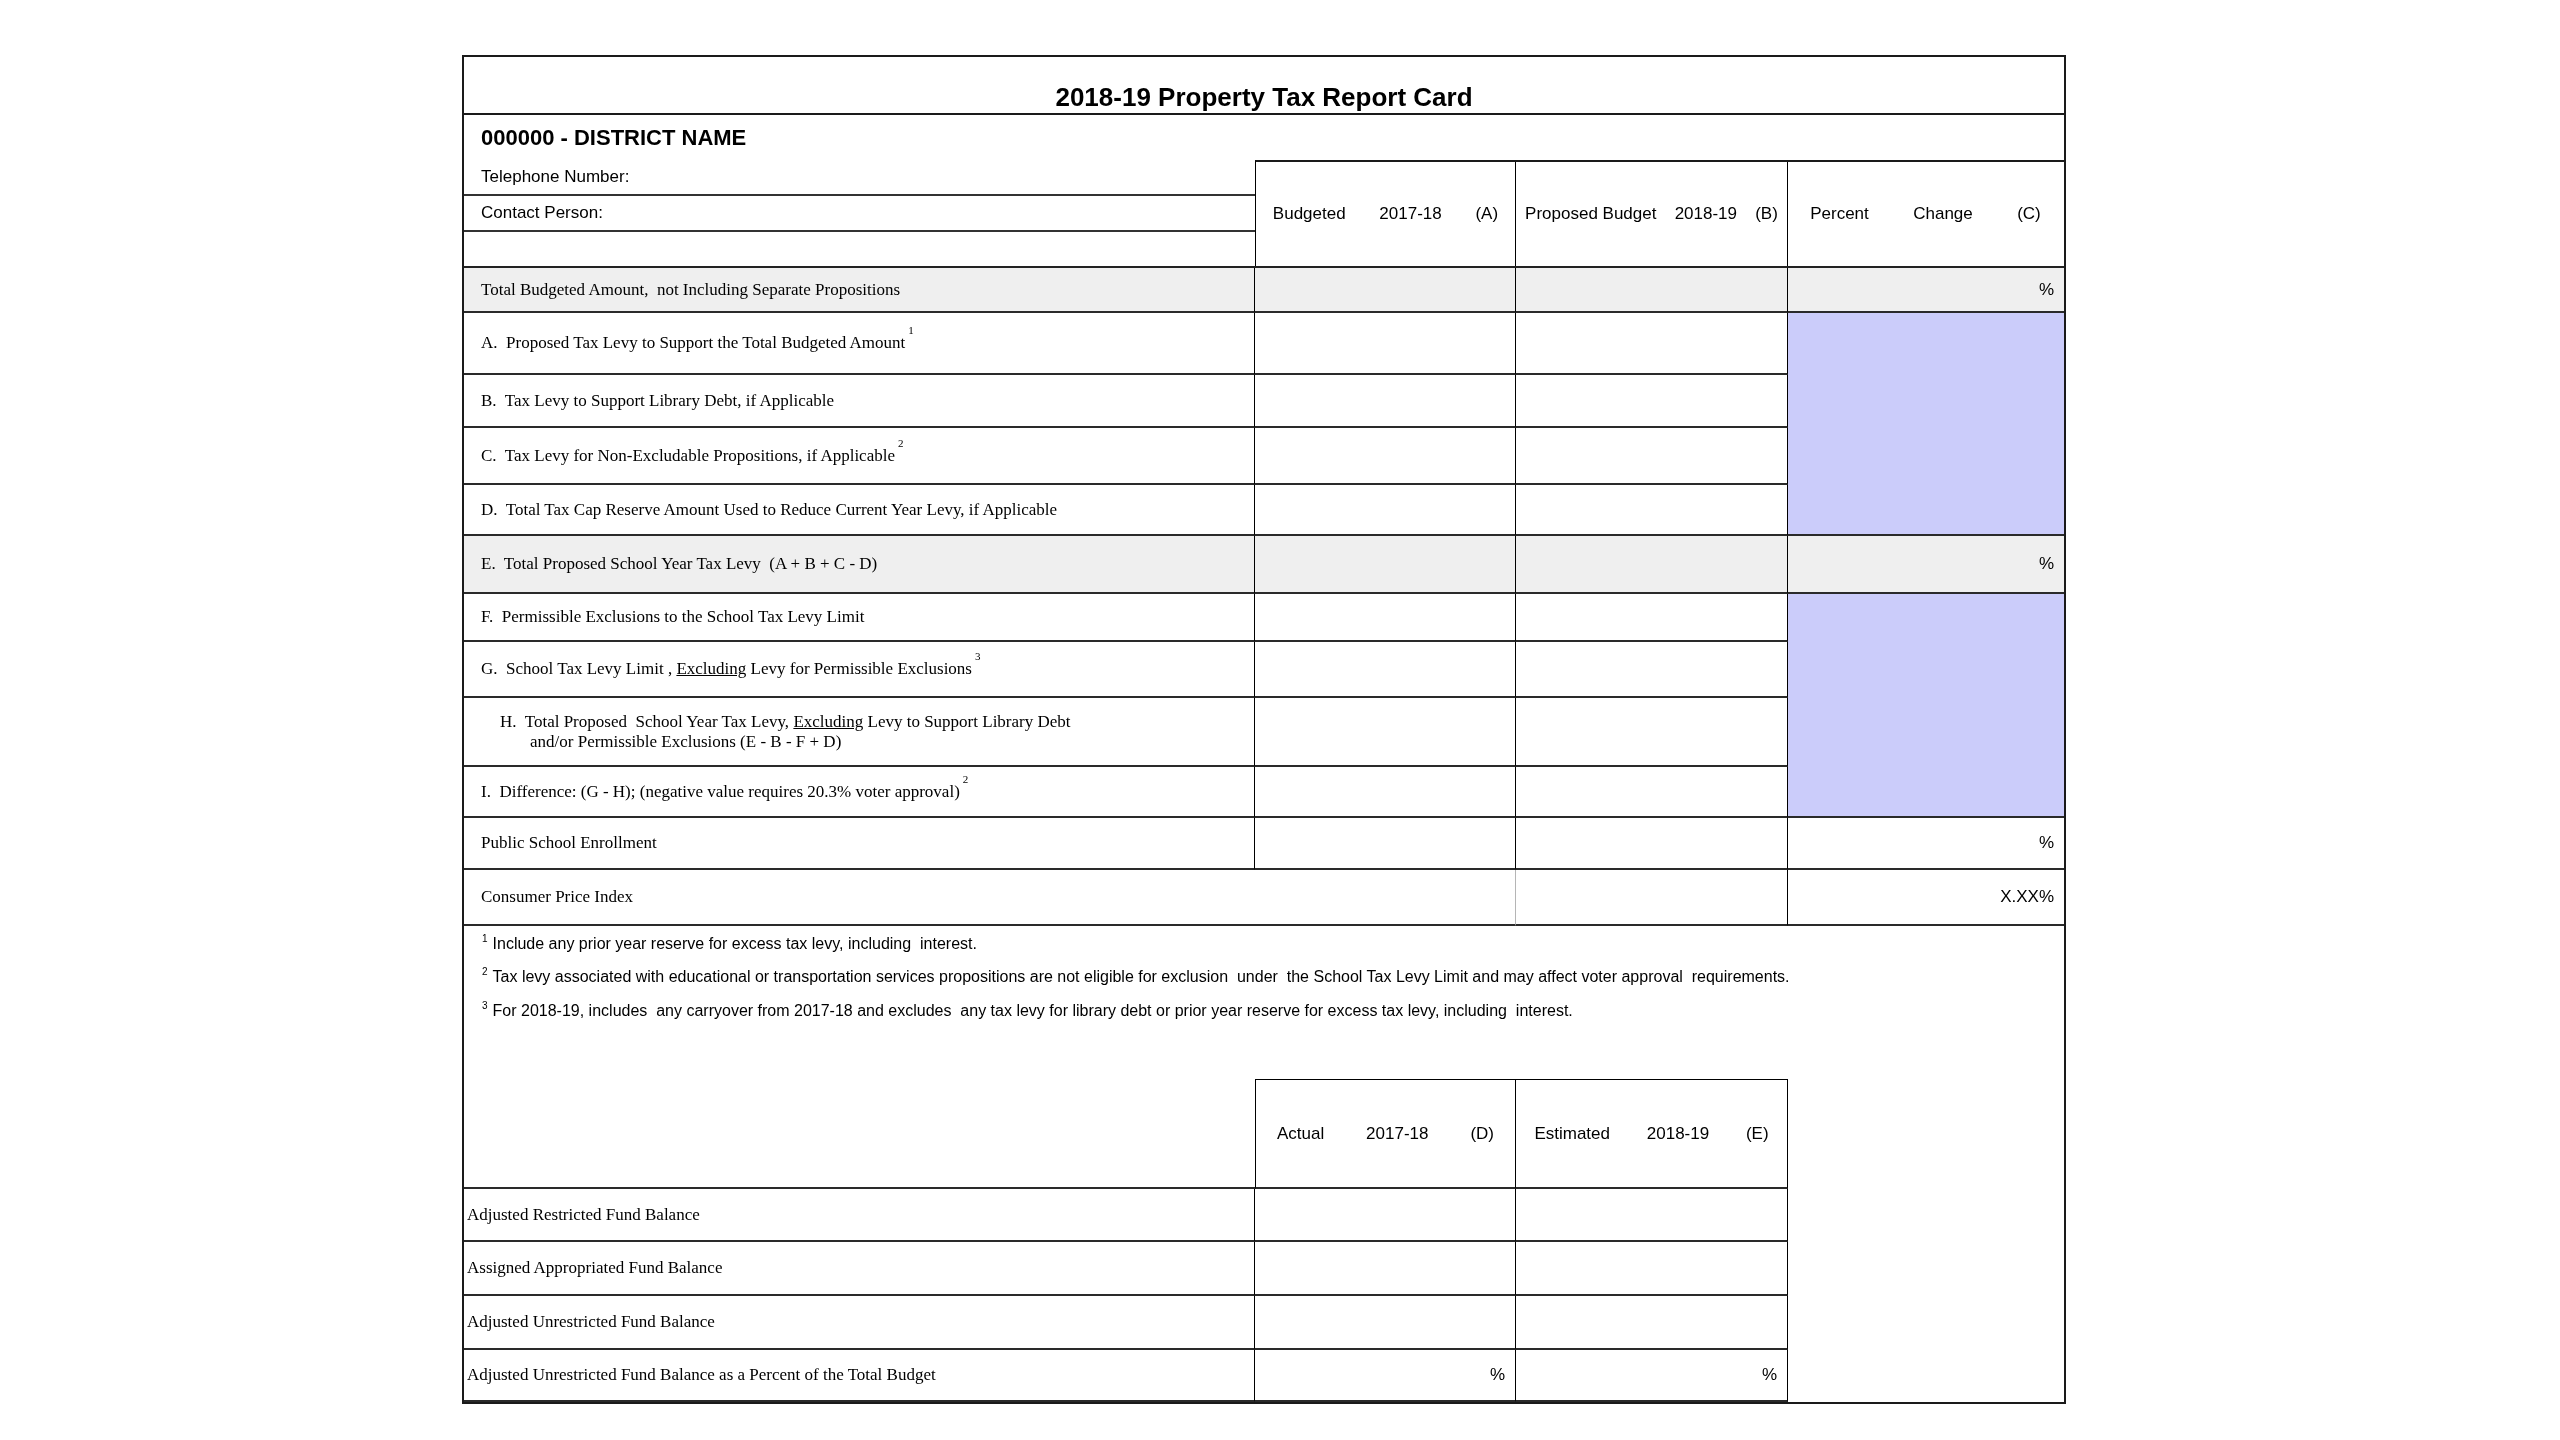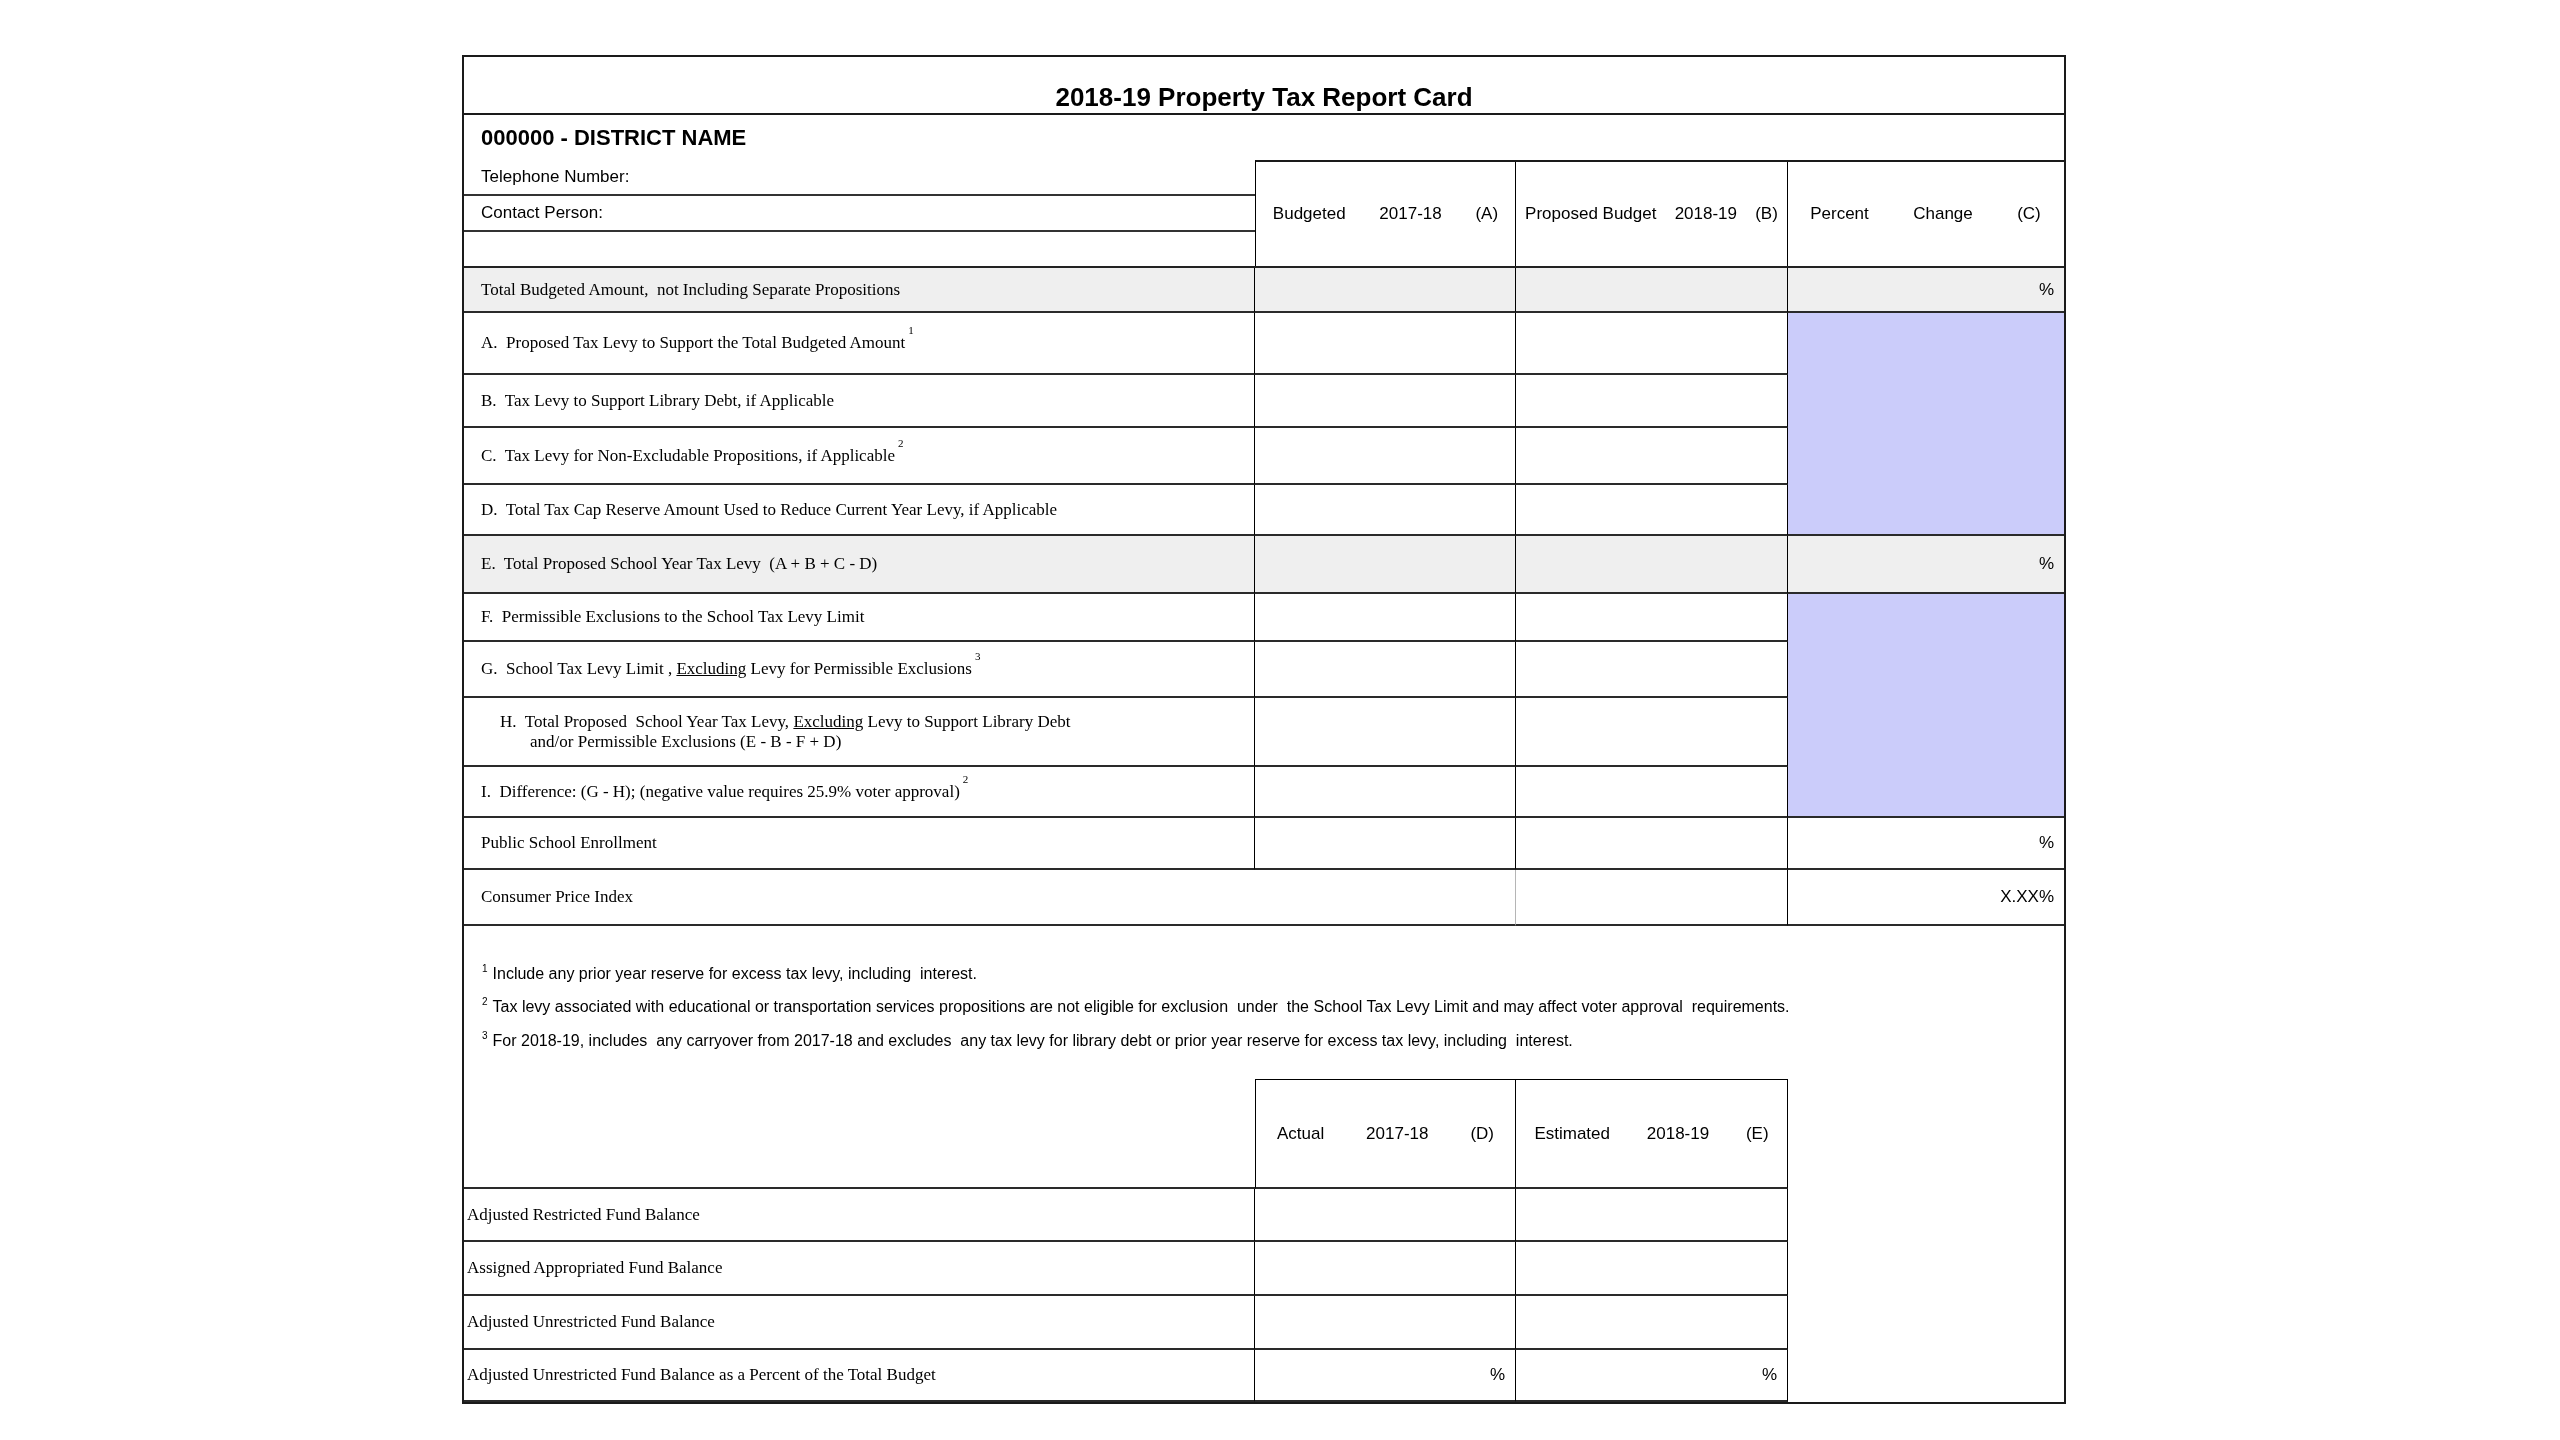--- a/index.html
+++ b/index.html
@@ -34,21 +34,21 @@
   .pct { display:flex; align-items:center; justify-content:flex-end; padding-right:10px; font-size:17px; }
   .shade { background:var(--row-shade); }
   .lav1 { grid-column:4; grid-row:2 / span 4; background:var(--lavender); }
   .lav2 { grid-column:4; grid-row:7 / span 4; background:var(--lavender); }
   .span2 { grid-column:span 2; }
   .two-line { flex-direction:column; align-items:flex-start; justify-content:center;padding-left:36px; }
   .two-line .l2 { padding-left:30px; }
   sup.fnref { font-size:11px; line-height:0; position:relative; top:-7px; margin-left:3px; }
   .ul { text-decoration:underline; }
 
-  .footnotes { height:153px; box-sizing:border-box; padding:38px 20px 0 18px; font-size:16px; }
+  .footnotes { height:153px; box-sizing:border-box; padding:8px 20px 0 18px; font-size:16px; }
   .fn { margin-bottom:14px; white-space:pre-wrap; }
   .fn sup { font-size:10px; margin-right:5px; position:relative; top:-1px; }
 
   .fund-table { display:grid; grid-template-columns:791px 261px 272px;
                 grid-template-rows:110px 53px 54px 54px 52px; }
   .fh-label { box-sizing:border-box; border-bottom:2px solid #2a2a2a; }
   .fh-col { box-sizing:border-box; border-top:1px solid #000; border-right:1px solid #000; border-bottom:2px solid #2a2a2a;
             display:flex; flex-direction:row; justify-content:space-around; align-items:center; font-size:17px; padding:6px 0; }
   .fh-first { border-left:1px solid #000; }
   .fcell { box-sizing:border-box; border-bottom:2px solid #2a2a2a; border-right:1px solid #000; }
@@ -150,21 +150,21 @@
     <div class="cell vr"></div>
 
     <div class="cell lab vr two-line">
       <span class="txt"><span>H.  Total Proposed  School Year Tax Levy, </span><span class="ul">Excluding</span><span> Levy to Support Library Debt</span></span>
       <span class="txt l2">and/or Permissible Exclusions (E - B - F + D)</span>
     </div>
     <div class="cell vr"></div>
     <div class="cell vr"></div>
 
     <div class="cell lab vr">
-        <span class="txt"><span>I.  Difference: (G - H); (negative value requires 25.9% voter approval)</span><sup class="fnref">2</sup></span>
+        <span class="txt"><span>I.  Difference: (G - H); (negative value requires 20.3% voter approval)</span><sup class="fnref">2</sup></span>
       </div>
     <div class="cell vr"></div>
     <div class="cell vr"></div>
 
     <div class="cell lab vr">
         <span class="txt">Public School Enrollment</span>
       </div>
     <div class="cell vr"></div>
     <div class="cell vr"></div>
     <div class="cell pct">%</div>

